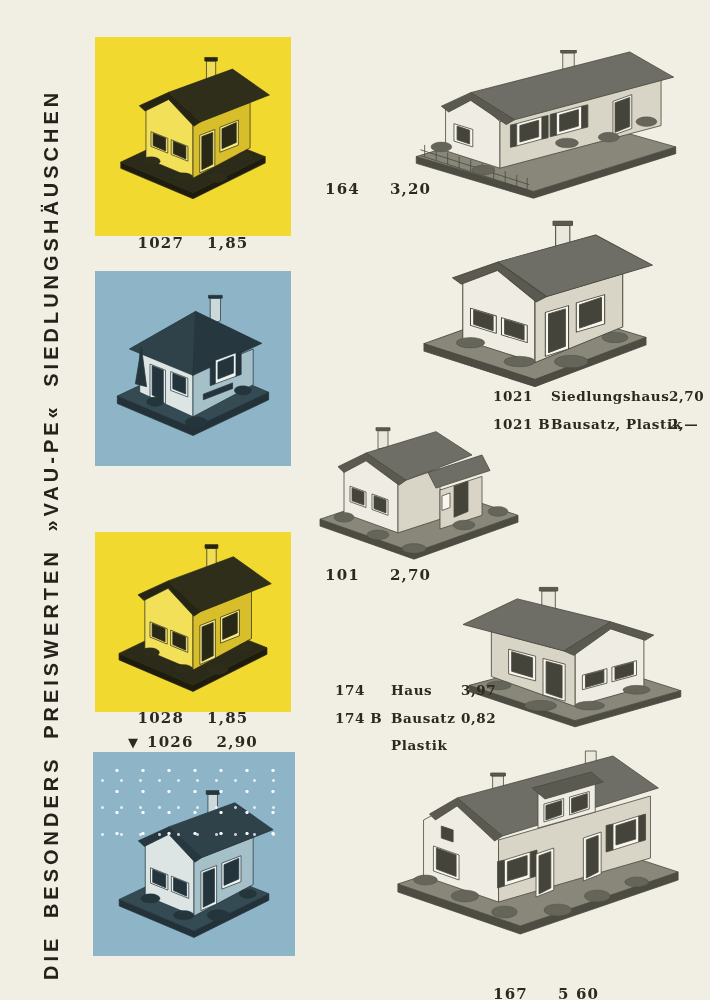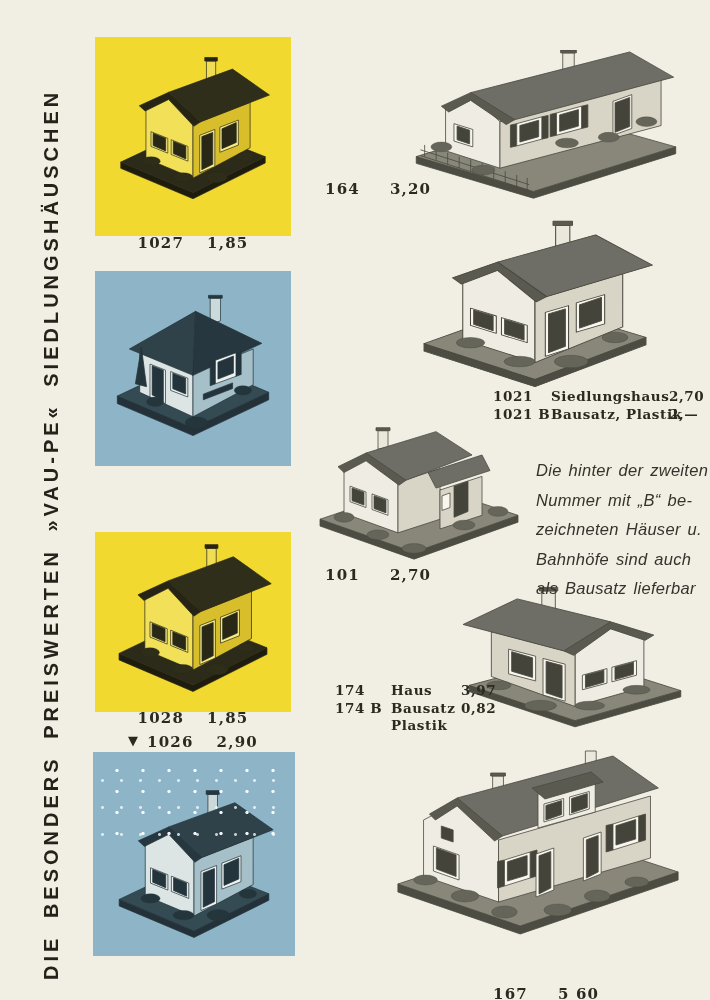--- a/index.html
+++ b/index.html
@@ -35,29 +35,29 @@
                --wn:#292817;--tr:#f7ec83;--gr:#2e2d19;--ch:#eedd55;--ln:#2a2917;}
   .tone-blue{--w1:#dce4e4;--w2:#a6c0c9;--rf:#2f4149;--rf2:#263740;--pl:#354b53;--pl2:#243139;
              --wn:#23343c;--tr:#edf2f0;--gr:#24353c;--ch:#ccd9da;--ln:#23343b;}
   .tone-gray{--w1:#efede3;--w2:#d9d5c6;--rf:#6f6e66;--rf2:#5b5a51;--pl:#89877a;--pl2:#4d4c43;
              --wn:#45443a;--tr:#f8f6ee;--gr:#66655a;--ch:#eae7db;--ln:#4a4940;}
   .gray-house{position:absolute;}
   .mirror{transform:scaleX(-1);}
   .defs-store{position:absolute;width:0;height:0;overflow:hidden;}
   
   .numrow{
-    position:absolute;display:flex;align-items:flex-start;
+    position:absolute;display:flex;align-items:center;
     font-family:"DejaVu Serif",serif;font-weight:700;font-size:15px;
     letter-spacing:1.2px;color:#2b2a20;white-space:nowrap;
   }
   .numrow.center{justify-content:center;gap:23px;}
   .numrow.free{gap:30px;}
   .numrow .marker{font-size:13px;margin-right:12px;letter-spacing:0;}
   .numtable{
-    position:absolute;display:grid;row-gap:1px;
+    position:absolute;display:grid;row-gap:11px;
     font-family:"DejaVu Serif",serif;font-weight:700;font-size:13.5px;
     letter-spacing:.6px;color:#2b2a20;white-space:nowrap;line-height:16.5px;
   }
   .numtable.t1021{grid-template-columns:58px 118px auto;}
   .numtable.t174{grid-template-columns:56px 70px auto;}
   
   .note{
     position:absolute;font-style:italic;font-size:16.5px;line-height:29.5px;
     letter-spacing:.3px;word-spacing:2px;color:#34332c;white-space:nowrap;
   }
@@ -277,27 +277,20 @@
 
   <div class="numtable t1021" style="left:493px;top:388px">
     <span>1021</span>
     <span>Siedlungshaus</span>
     <span>2,70</span>
     <span>1021 B</span>
     <span>Bausatz, Plastik</span>
     <span>2,—</span>
   </div>
 
-  <div class="note" style="left:536px;top:456px">
-    <div>Die hinter der zweiten</div>
-    <div>Nummer mit „B“ be-</div>
-    <div>zeichneten Häuser u.</div>
-    <div>Bahnhöfe sind auch</div>
-    <div>als Bausatz lieferbar</div>
-  </div>
 
   <div class="numrow free" style="left:325px;top:566px">
     <span>101</span>
     <span>2,70</span>
   </div>
 
   <div class="numtable t174" style="left:335px;top:682px">
     <span>174</span>
     <span>Haus</span>
     <span>3,97</span>

